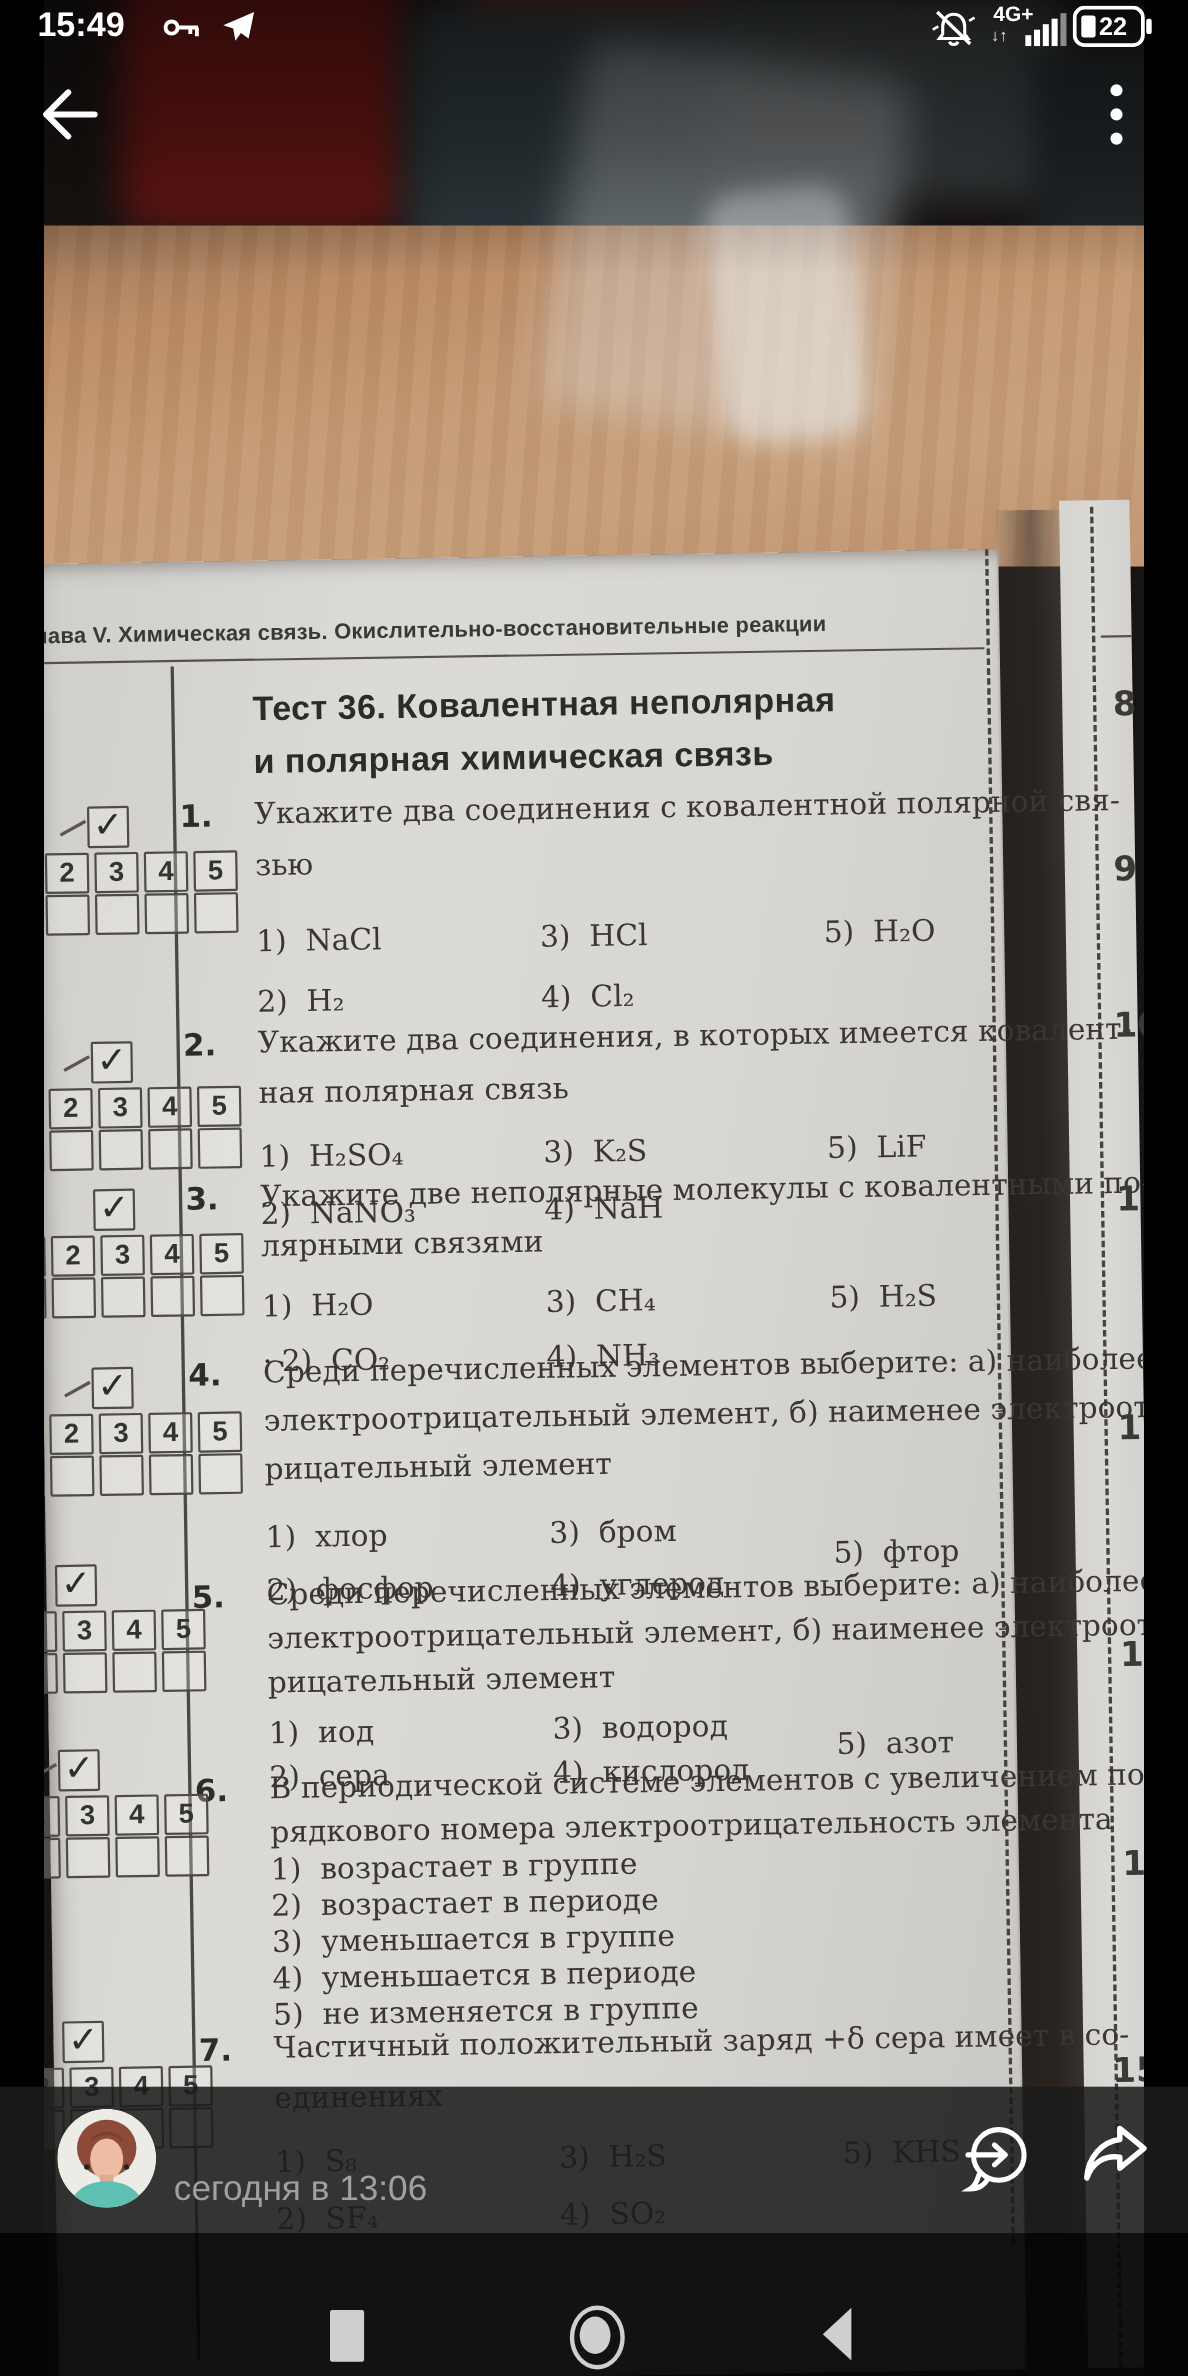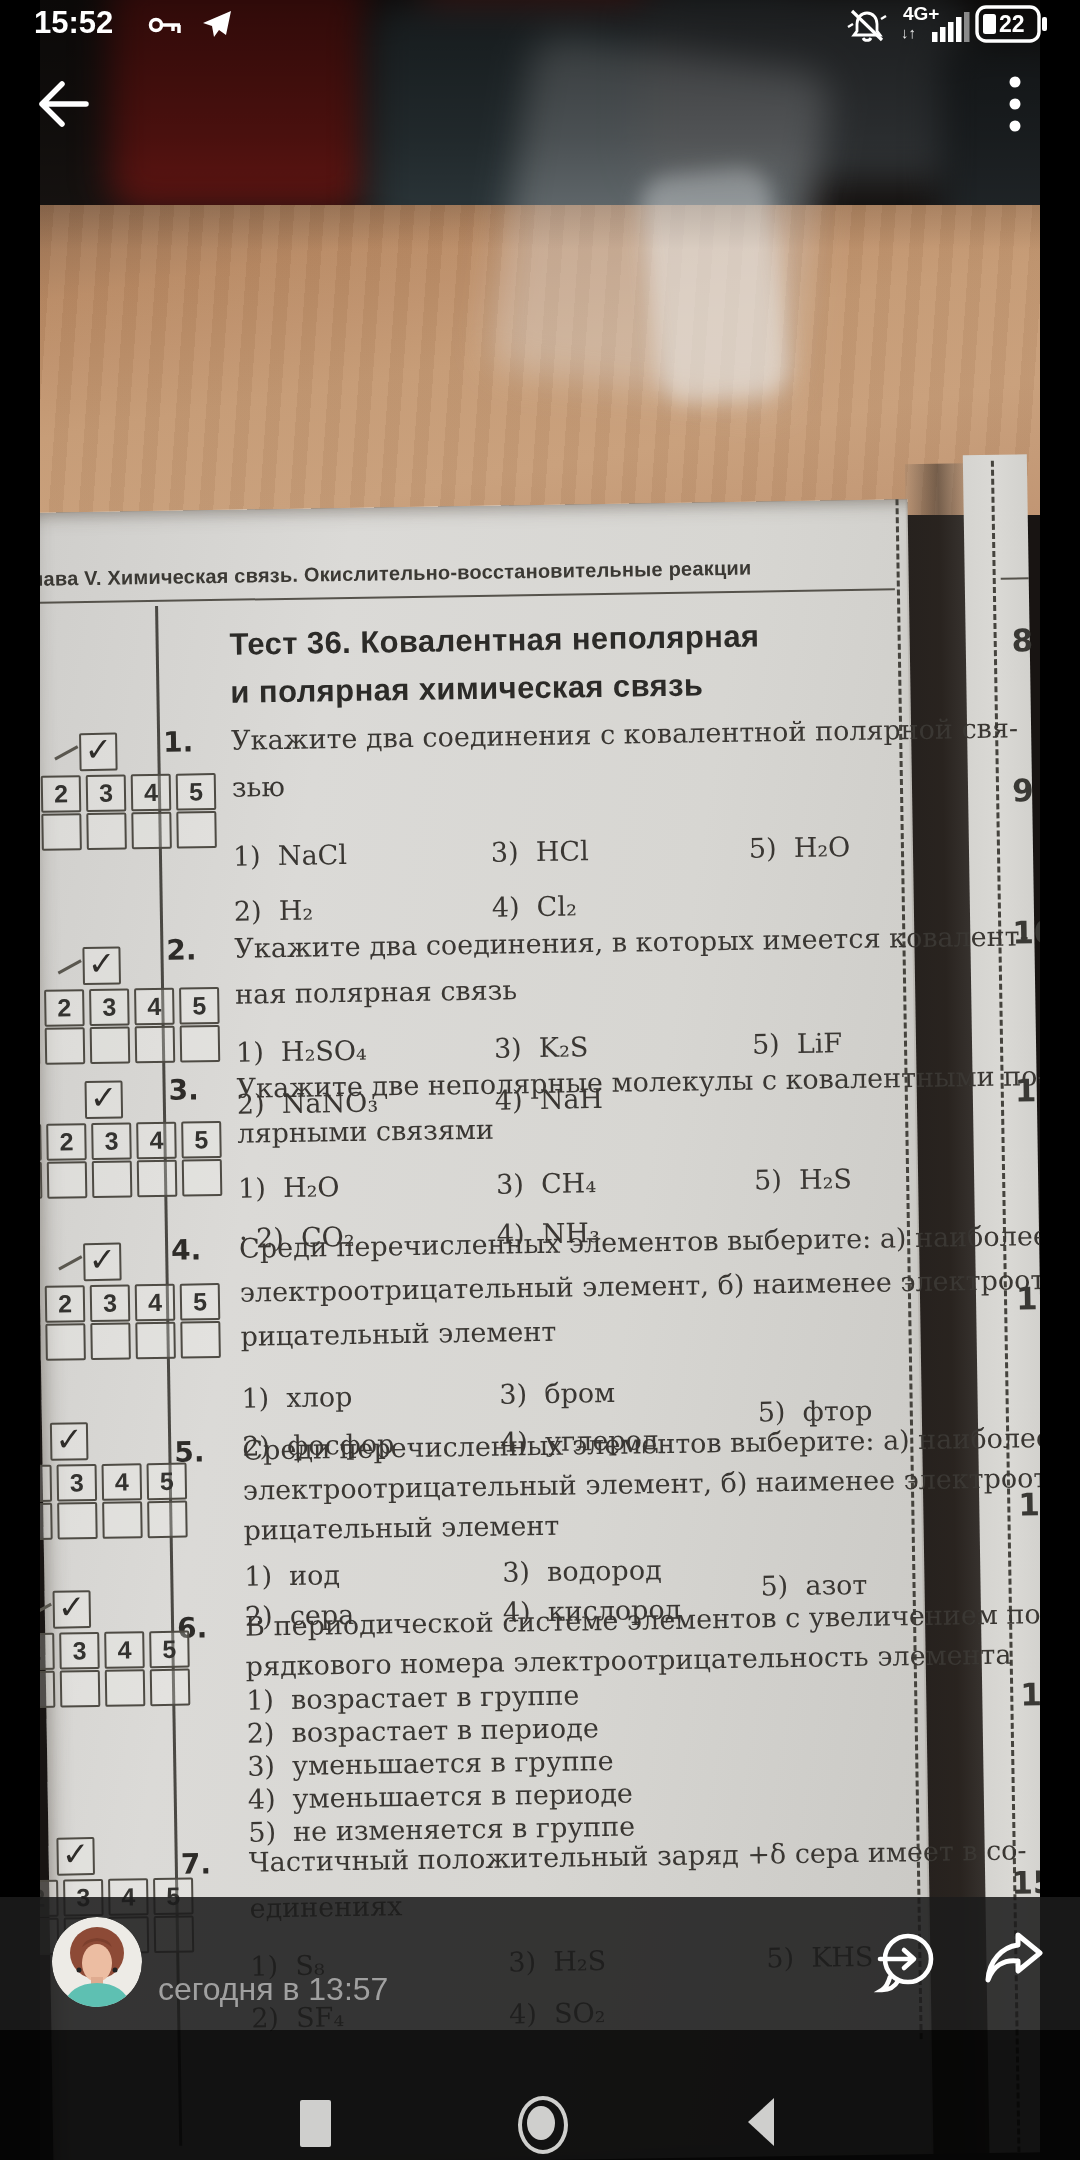--- a/index.html
+++ b/index.html
@@ -240,21 +240,21 @@
           <div class="rp-num" style="left: 976px; top: 1288px;">12</div>
           <div class="rp-num" style="left: 975px; top: 1494px;">13</div>
           <div class="rp-num" style="left: 974px; top: 1684px;">14</div>
           <div class="rp-num" style="left: 962px; top: 1872px;">15</div>
         </div>
     </div>
   </div>
 
   <div id="top-scrim"></div>
   <div id="status-bar">
-    <div id="sb-time">15:52</div>
+    <div id="sb-time">15:49</div>
     <span style="position:absolute;left:148px;top:10px;">
       <svg width="36" height="30" viewBox="0 0 36 30">
         <circle cx="8" cy="15" r="5.5" fill="none" stroke="#fff" stroke-width="3.5"></circle>
         <line x1="13" y1="15" x2="32" y2="15" stroke="#fff" stroke-width="3.5"></line>
         <line x1="25" y1="15" x2="25" y2="21" stroke="#fff" stroke-width="3.5"></line>
         <line x1="31" y1="15" x2="31" y2="23" stroke="#fff" stroke-width="3.5"></line>
       </svg>
     </span>
     <span style="position:absolute;left:200px;top:8px;">
       <svg width="34" height="34" viewBox="0 0 34 34">
@@ -312,21 +312,21 @@
         <circle cx="45" cy="45" r="45" fill="#edebe6"></circle>
         <ellipse cx="45" cy="36" rx="27" ry="26" fill="#8d4a36"></ellipse>
         <ellipse cx="45" cy="46" rx="15" ry="19" fill="#ecbda2"></ellipse>
         <path d="M30 30 Q45 18 60 30 Q58 22 45 21 Q32 22 30 30 Z" fill="#7c3f2d"></path>
         <rect x="39" y="60" width="12" height="12" fill="#dfab90"></rect>
         <path d="M10 90 Q18 66 45 66 Q72 66 80 90 Z" fill="#5ec0b2"></path>
         <circle cx="27" cy="53" r="2.5" fill="#222"></circle>
         <circle cx="63" cy="53" r="2.5" fill="#222"></circle>
       </svg>
     </div>
-    <div id="footer-date">сегодня в 13:57</div>
+    <div id="footer-date">сегодня в 13:06</div>
     <span style="position:absolute;left:872px;top:32px;">
       <svg width="66" height="70" viewBox="0 0 66 70">
         <circle cx="36" cy="30" r="23" fill="none" stroke="#fff" stroke-width="4.6"></circle>
         <path d="M18 48 Q15 58 10 61 Q21 61 26 52" fill="none" stroke="#fff" stroke-width="4.6" stroke-linecap="round"></path>
         <path d="M8 30 H40 M32 21 L42 30 L32 39" fill="none" stroke="#fff" stroke-width="4.6" stroke-linecap="round" stroke-linejoin="round"></path>
       </svg>
     </span>
     <span style="position:absolute;left:980px;top:32px;">
       <svg width="66" height="66" viewBox="0 0 66 66">
         <path d="M38 16 V6 L60 24 L38 42 V32 C24 30 13 37 8 51 C9 32 22 18 38 16 Z" fill="none" stroke="#fff" stroke-width="5" stroke-linejoin="round"></path>

